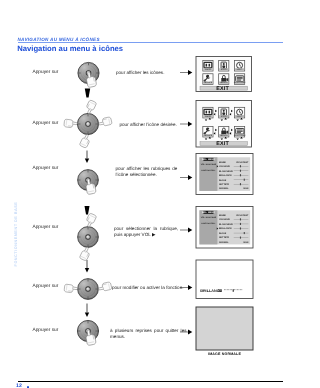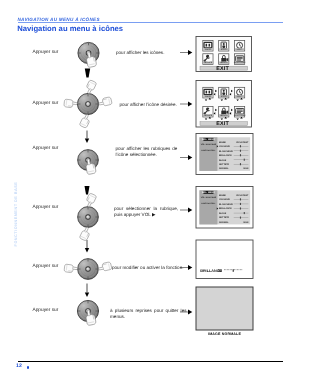--- a/index.html
+++ b/index.html
@@ -1,18 +1,18 @@
 <!DOCTYPE html>
 <html><head>
 <meta charset="utf-8">
 <style>
 html,body{margin:0;padding:0;background:#fff;}
 body{width:300px;height:388px;position:relative;overflow:hidden;
  font-family:"Liberation Sans",sans-serif;-webkit-font-smoothing:antialiased;text-rendering:geometricPrecision;}
-.page{position:absolute;inset:0;}
+.page{position:absolute;inset:0;margin-top:20px;}
 #runhead{position:absolute;left:17.5px;top:17.9px;font-size:4.6px;font-style:italic;font-weight:bold;
  color:#3a6ae0;letter-spacing:0.3px;font-variant:small-caps;white-space:nowrap;line-height:1;}
 #headrule{position:absolute;left:17.5px;top:22.2px;width:265.5px;height:1.1px;background:#7a9ef2;}
 #title{position:absolute;left:17.2px;top:25.4px;font-size:7.7px;font-weight:bold;color:#1f4fd8;
  white-space:nowrap;line-height:1;}
 #footrule{position:absolute;left:17.5px;top:360.6px;width:265.5px;height:1.5px;background:#000;}
 #pagenum{position:absolute;left:16px;top:364px;font-size:5.2px;font-weight:bold;color:#1f4fd8;line-height:1;}
 #pagedot{position:absolute;left:26.5px;top:366px;width:2.6px;height:2.6px;border-radius:50%;background:#1f4fd8;}
 #sidetab{position:absolute;left:-24px;top:212px;width:80px;font-size:3.8px;color:#c3d8f7;
  letter-spacing:0.5px;transform:rotate(-90deg);white-space:nowrap;text-align:center;font-weight:bold;}

